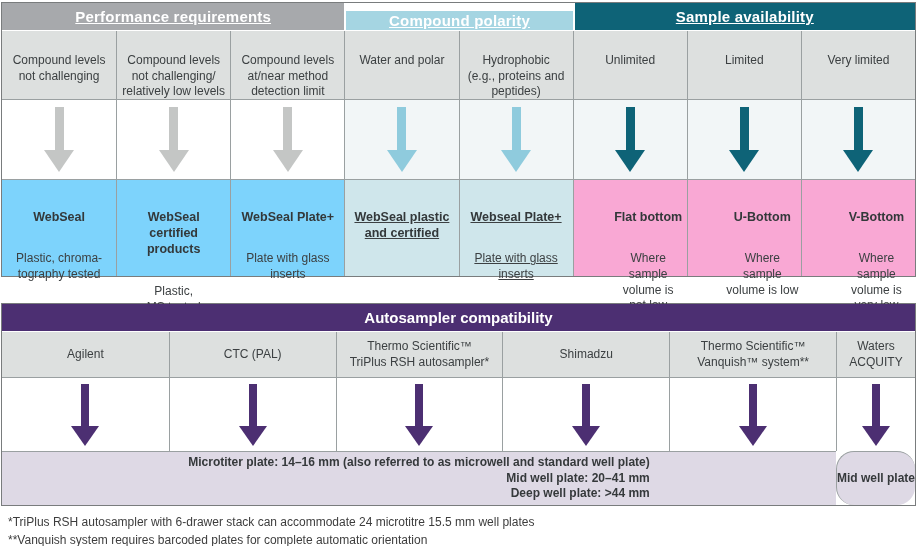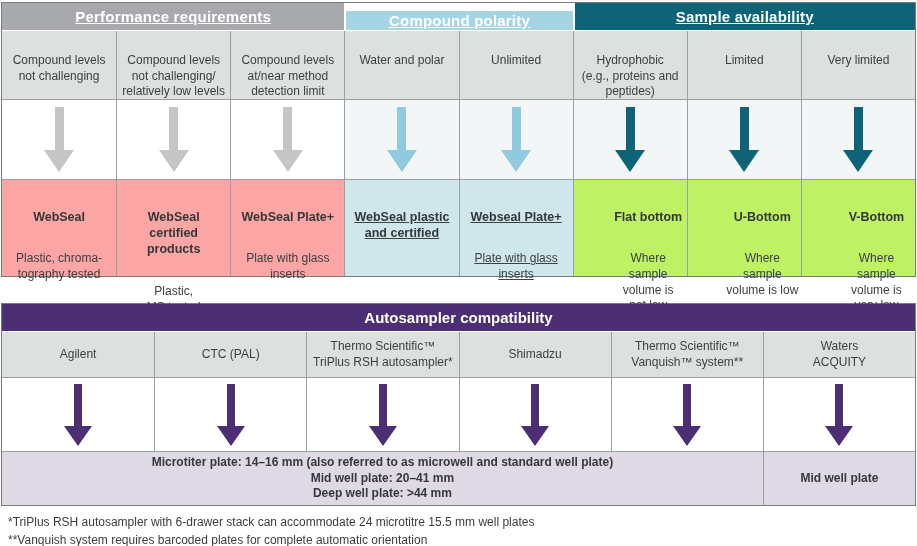--- a/index.html
+++ b/index.html
@@ -51,41 +51,41 @@
   .arrowcell {
     grid-row: 3;
     display: flex; align-items: center; justify-content: center;
     background: #ffffff;
   }
   .arrowcell.tint { background: #f2f6f7; }
   .res {
     grid-row: 4;
     padding-top: 13px;
   }
-  .res-a { background: #fca5a5; }
+  .res-a { background: #7dd3fc; }
   .res-b { background: #cfe6eb; text-decoration: underline; }
-  .res-c { background: #bef264; padding-left: 36px; }
+  .res-c { background: #f9a8d4; padding-left: 36px; }
   .prod { font-weight: bold; font-size: 12.5px; color: #33383a; white-space: pre-line; line-height: 1.3; }
   .detail { margin-top: 11px; white-space: pre-line; font-size: 12px; line-height: 1.3; }
 
   
   .arrow { display: flex; flex-direction: column; align-items: center; }
   .arrow .stem { width: 9px; height: 43px; }
   .arrow .head { width: 0; height: 0; border-left: 15px solid transparent; border-right: 15px solid transparent; border-top-width: 22px; border-top-style: solid; }
   .arrow-gray .stem { background: #c4c6c5; } .arrow-gray .head { border-top-color: #c4c6c5; }
   .arrow-lblue .stem { background: #8fcbdd; } .arrow-lblue .head { border-top-color: #8fcbdd; }
   .arrow-teal .stem { background: #0e6377; } .arrow-teal .head { border-top-color: #0e6377; }
   .arrow-purple .stem { background: #4c2f72; width: 8px; height: 42px; }
   .arrow-purple .head { border-top-color: #4c2f72; border-left-width: 14px; border-right-width: 14px; border-top-width: 20px; }
 
   
   .t2 {
     margin: 26px 1px 0 1px;
     display: grid;
-    grid-template-columns: repeat(6, 1fr);
+    grid-template-columns: repeat(5, 1fr);
     grid-template-rows: 28px 45px 74px 54px;
     border: 1px solid #797c7d;
     background: #ffffff;
   }
   .t2-hdr {
     grid-row: 1; grid-column: 1 / 7;
     background: #4c2f72;
     color: #ffffff; font-weight: bold; font-size: 15px;
     display: flex; align-items: center; justify-content: center;
     border-bottom: 1px solid #ffffff;
@@ -95,22 +95,22 @@
     background: #dde0df;
     display: flex; align-items: center; justify-content: center;
   }
   .t2-arrow { grid-row: 3; background: #ffffff; display: flex; align-items: center; justify-content: center; }
   .t2-plate {
     grid-row: 4;
     background: #ded9e5;
     display: flex; align-items: center; justify-content: center;
     font-weight: bold; color: #35393b;
   }
-  .t2-plate-main { grid-column: 1 / 6; }
-  .t2-plate-waters { grid-column: 6 / 7; }
+  .t2-plate-main { grid-column: 1 / 6; text-align: right; }
+  .t2-plate-waters { grid-column: 6 / 7; border-radius: 18px; }
 
   
   .footnotes {
     margin: 7px 12px 0 8px;
     font-size: 12px;
     color: #3d3d3d;
     line-height: 1.5;
   }
 </style>
 </head>
@@ -125,24 +125,24 @@
 
     <div class="cell crit">Compound levels
 not challenging</div>
     <div class="cell crit bl">Compound levels
 not challenging/
 relatively low levels</div>
     <div class="cell crit bl">Compound levels
 at/near method
 detection limit</div>
     <div class="cell crit bl">Water and polar</div>
-    <div class="cell crit bl">Unlimited</div>
     <div class="cell crit bl">Hydrophobic
 (e.g., proteins and
 peptides)</div>
+    <div class="cell crit bl">Unlimited</div>
     <div class="cell crit bl">Limited</div>
     <div class="cell crit bl">Very limited</div>
 
     <div class="cell arrowcell bt"><span class="arrow arrow-gray"><span class="stem"></span><span class="head"></span></span></div>
     <div class="cell arrowcell bt bl"><span class="arrow arrow-gray"><span class="stem"></span><span class="head"></span></span></div>
     <div class="cell arrowcell bt bl"><span class="arrow arrow-gray"><span class="stem"></span><span class="head"></span></span></div>
     <div class="cell arrowcell tint bt bl"><span class="arrow arrow-lblue"><span class="stem"></span><span class="head"></span></span></div>
     <div class="cell arrowcell tint bt bl"><span class="arrow arrow-lblue"><span class="stem"></span><span class="head"></span></span></div>
     <div class="cell arrowcell tint bt bl"><span class="arrow arrow-teal"><span class="stem"></span><span class="head"></span></span></div>
     <div class="cell arrowcell tint bt bl"><span class="arrow arrow-teal"><span class="stem"></span><span class="head"></span></span></div>

